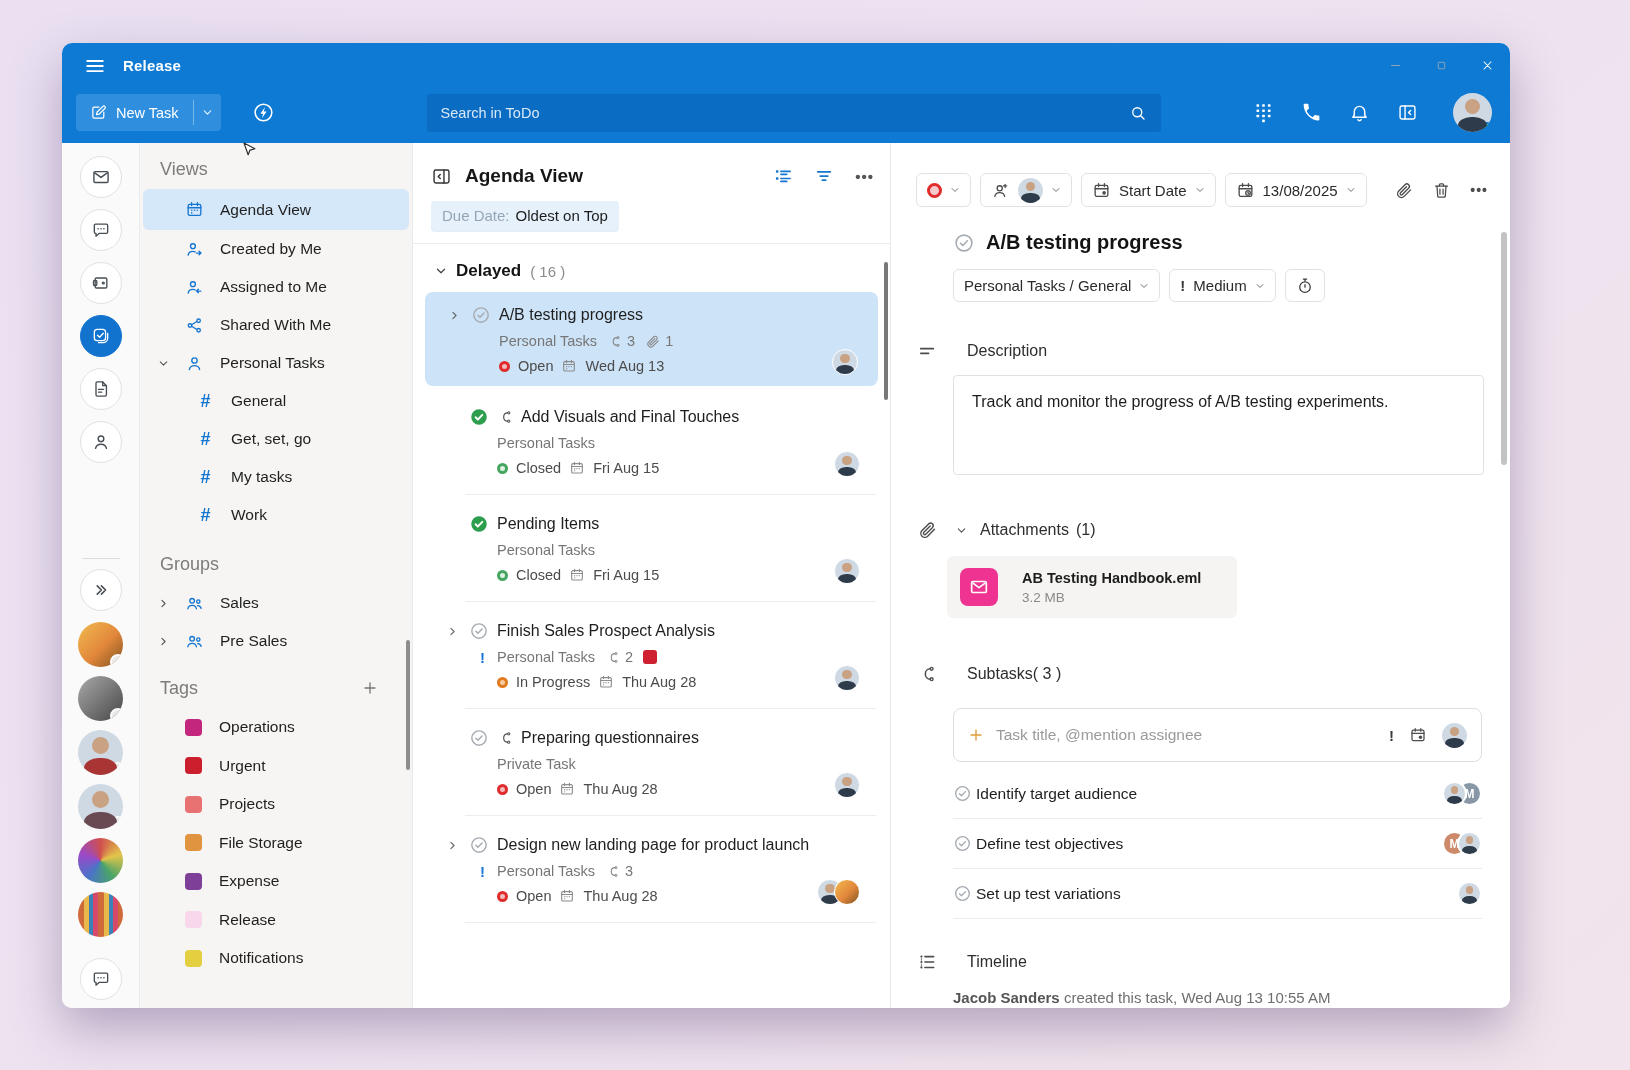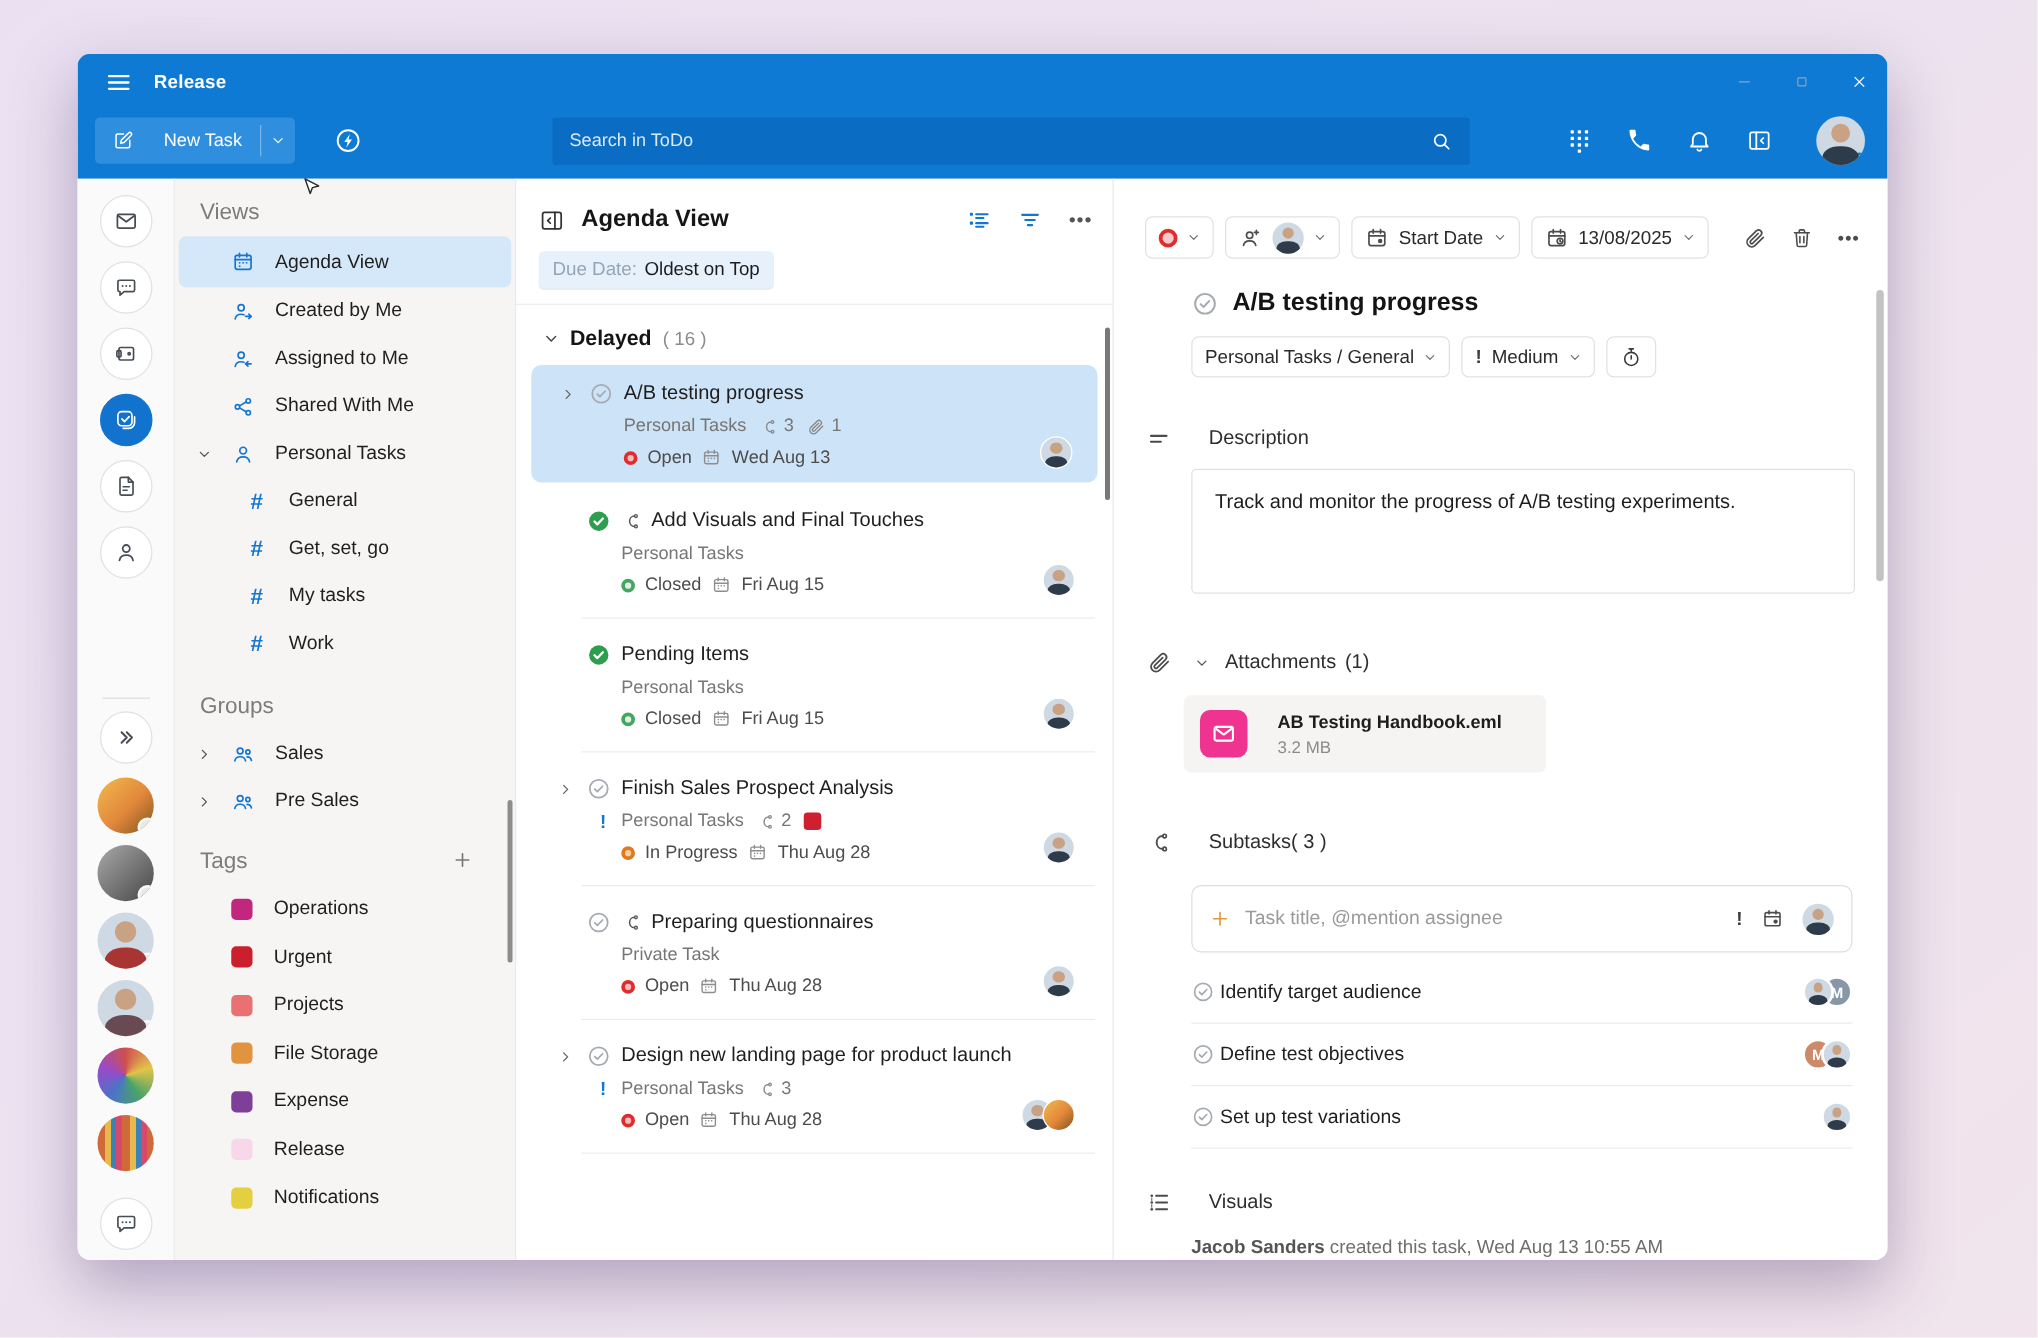--- a/index.html
+++ b/index.html
@@ -19,21 +19,21 @@
   .tb-title{margin-left:17px;font-size:15px;font-weight:700;letter-spacing:.2px}
   .tb-controls{margin-left:auto;display:flex;height:100%}
   .wbtn{width:46px;height:100%;display:flex;align-items:center;justify-content:center;color:#93a4b6}
   .wbtn.close{color:#e9eff5}
   .wbtn svg{width:13px;height:13px}
   .wbtn.max svg{width:11px;height:11px}
 
   
   .appbar{height:55px;background:#0e7ad3;display:flex;align-items:center;flex:none;padding:0 18px 6px 14px}
   .newtask{display:flex;align-items:stretch;background:#2f8fde;border-radius:4px;height:37px;overflow:hidden}
-  .nt-main{display:flex;align-items:center;gap:24px;padding:0 14px;color:#fff;font-size:14.5px;font-weight:400}
+  .nt-main{display:flex;align-items:center;gap:9px;padding:0 14px;color:#fff;font-size:14.5px;font-weight:400}
   .nt-main svg{width:17px;height:17px}
   .nt-split{width:1px;background:rgba(255,255,255,.35);margin:6px 0}
   .nt-chev{display:flex;align-items:center;justify-content:center;width:27px;color:#eaf3fb}
   .nt-chev svg{width:11px;height:11px}
   .boltbtn{margin-left:31px;color:#fff}
   .boltbtn svg{width:23px;height:23px}
   .search{margin-left:152px;width:734px;height:38px;background:#0a6cc2;border:none;border-radius:3px;
     color:#eaf3fc;font-size:14.5px;padding:0 40px 0 14px;outline:none;font-family:"Liberation Sans",sans-serif}
   .search::placeholder{color:#d9e9f8;opacity:1}
   .search-ic{position:absolute;color:#fff}
@@ -1099,21 +1099,21 @@
           <span class="avs">
               <span class="av"></span>
             </span>
         </div>
       </div>
 
       <div class="d-row-label lbl-tl" style="left:26px">
         <svg class="ic lic">
             <use href="#i-timeline"></use>
           </svg>
-        <span style="margin-left:17px">Visuals</span>
+        <span style="margin-left:17px">Timeline</span>
       </div>
       <div class="d-tlentry">
         <b>Jacob Sanders</b> <span>created this task, Wed Aug 13 10:55 AM</span>
       </div>
 
       <div class="d-sb"></div>
     </div>
 
   </div>
 </div>

